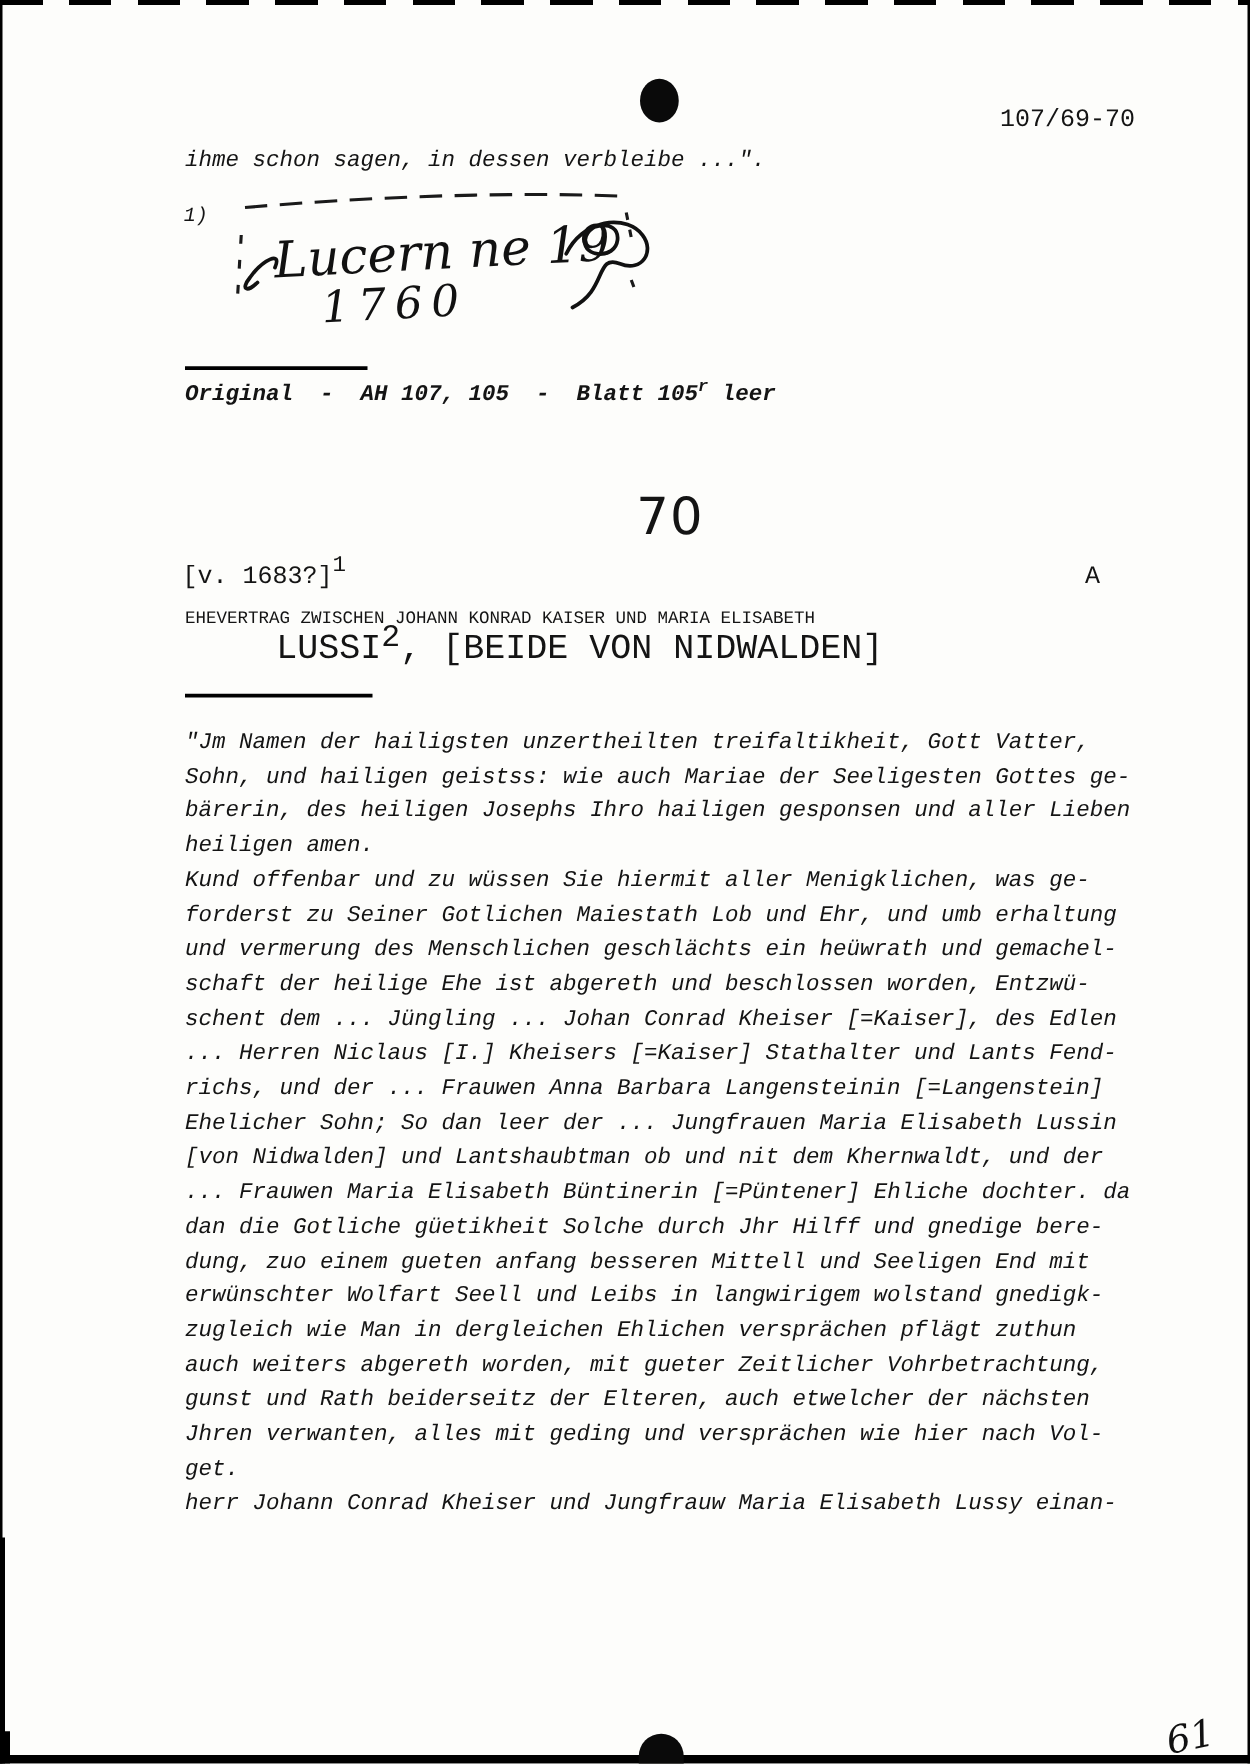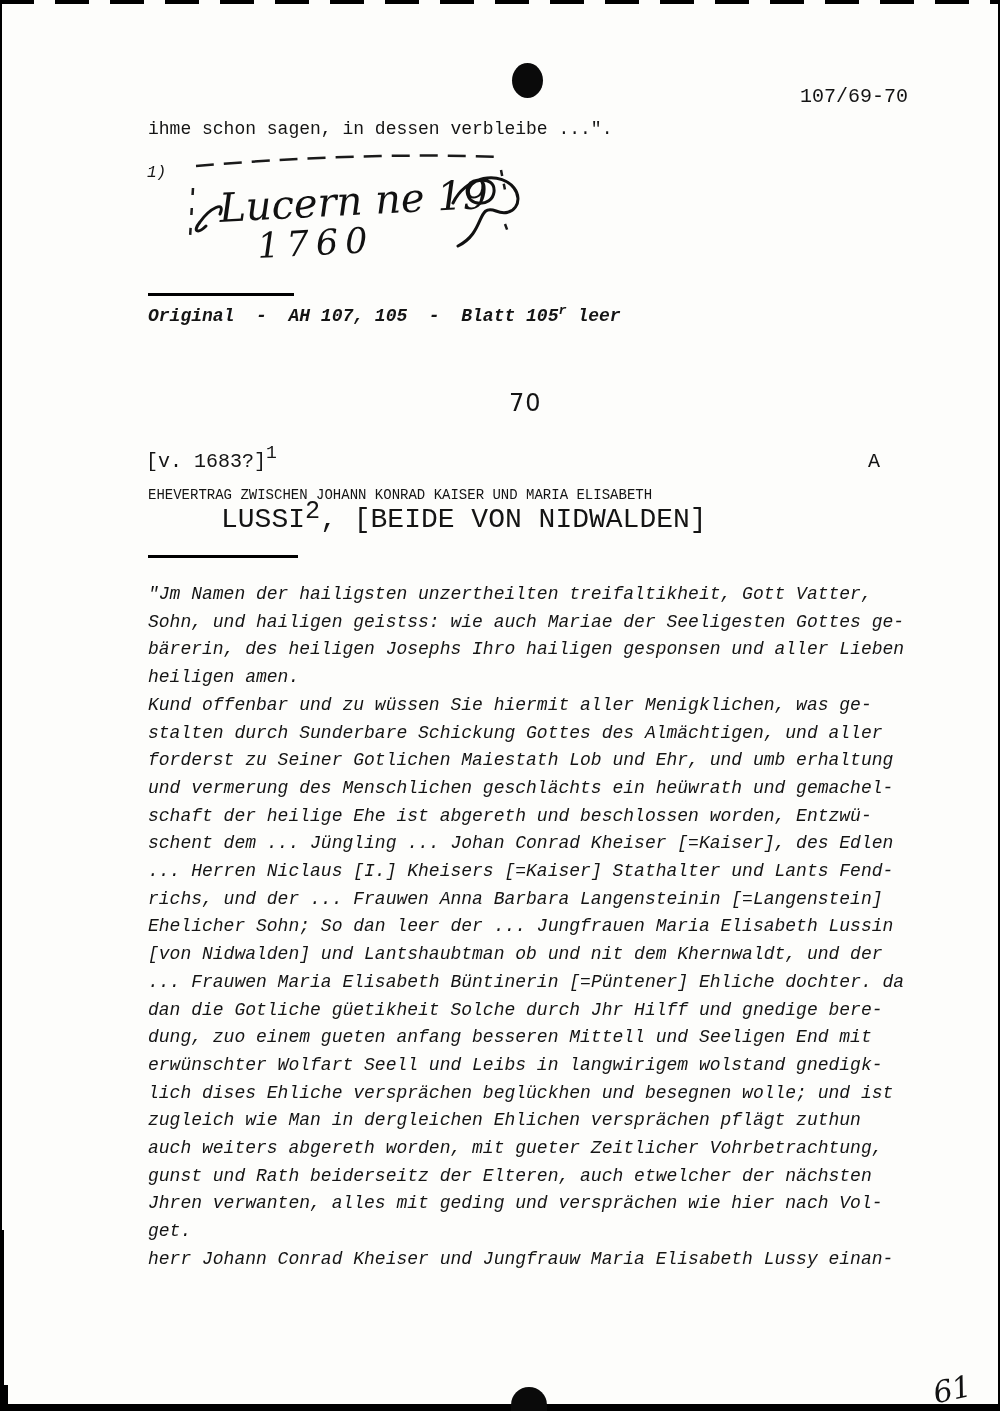--- a/index.html
+++ b/index.html
@@ -17,33 +17,33 @@
     background:repeating-linear-gradient(90deg,#000 0 34px,transparent 34px 55px);}
   .edge-left{position:absolute;top:0;bottom:0;left:0;width:2px;background:#000;}
   .edge-left-mid{position:absolute;top:1230px;bottom:0;left:0;width:4px;background:#000;}
   .edge-left-low{position:absolute;top:1385px;bottom:0;left:0;width:8px;background:#000;}
   .edge-right{position:absolute;top:0;bottom:0;right:0;width:2px;background:#000;}
   .edge-bottom{position:absolute;left:0;right:0;bottom:0;height:7px;background:#000;}
   .hole-top{position:absolute;left:512px;top:63px;width:31px;height:35px;border-radius:50%;background:#0a0a0a;}
   .hole-bottom{position:absolute;left:511px;top:1387px;width:36px;height:30px;border-radius:18px 18px 0 0;background:#0a0a0a;}
 
   .ref{position:absolute;left:800px;top:85px;font-size:20px;font-weight:400;letter-spacing:0;white-space:pre;}
-  .quote{position:absolute;left:148px;top:119px;font-size:18px;white-space:pre;}
+  .quote{position:absolute;left:148px;top:119px;font-size:18px;font-style:italic;white-space:pre;}
   .fnmark{position:absolute;left:147px;top:164px;font-size:16px;font-style:italic;}
 
   .sig{position:absolute;left:150px;top:148px;width:430px;height:128px;}
   .sig .dash{stroke:#1a1a1a;stroke-width:2.5;fill:none;}
   .sig .ink{stroke:#111;fill:none;stroke-width:3;stroke-linecap:round;}
   .sig text{fill:#111;stroke:none;font-family:"DejaVu Serif", serif;font-style:italic;}
 
   .rule1{position:absolute;left:148px;top:293px;width:146px;height:3px;background:#000;}
   .source{position:absolute;left:148px;top:306px;font-size:18px;font-weight:700;white-space:pre;font-style:italic;}
   .sup-r{font-size:0.75em;position:relative;top:-7px;font-weight:700;}
 
-  .pageno{position:absolute;left:509px;top:389px;font-family:"DejaVu Sans", sans-serif;font-size:24px;letter-spacing:1px;}
+  .pageno{position:absolute;left:509px;top:389px;font-family:"DejaVu Sans", sans-serif;font-size:41px;letter-spacing:1px;}
   .daterow-left{position:absolute;left:146px;top:450px;font-size:20px;white-space:pre;}
   .series-a{position:absolute;left:868px;top:450px;font-size:20px;}
   .sup-big{font-size:0.9em;position:relative;top:-9px;}
 
   .title1{position:absolute;left:148px;top:487px;font-size:14px;white-space:pre;}
   .title2{position:absolute;left:221px;top:504px;font-size:28px;white-space:pre;}
   .rule2{position:absolute;left:148px;top:555px;width:150px;height:3px;background:#000;}
 
   .body{position:absolute;left:148px;top:581px;width:800px;font-size:18px;line-height:27.7px;font-style:italic;}
   .body div{white-space:pre;}
@@ -92,34 +92,32 @@
   <div class="title1">EHEVERTRAG ZWISCHEN JOHANN KONRAD KAISER UND MARIA ELISABETH</div>
   <div class="title2"><span>LUSSI</span><span class="sup-big">2</span><span>, [BEIDE VON NIDWALDEN]</span></div>
   <div class="rule2"></div>
 
   <div class="body">
       <div><span>"Jm Namen der hailigsten unzertheilten treifaltikheit, Gott Vatter,</span></div>
       <div><span>Sohn, und hailigen geistss: wie auch </span><span class="bold">Mariae</span><span> der Seeligesten Gottes ge-</span></div>
       <div><span>bärerin, des heiligen </span><span class="bold">Josephs</span><span> Ihro hailigen gesponsen und aller Lieben</span></div>
       <div><span>heiligen amen.</span></div>
       <div><span>Kund offenbar und zu wüssen Sie hiermit aller Menigklichen, was ge-</span></div>
-      <div><span>stalten durch Sunderbare Schickung Gottes des Almächtigen, und aller</span></div>
       <div><span>forderst zu Seiner Gotlichen Maiestath Lob und Ehr, und umb erhaltung</span></div>
       <div><span>und vermerung des Menschlichen geschlächts ein heüwrath und gemachel-</span></div>
       <div><span>schaft der heilige Ehe ist abgereth und beschlossen worden, Entzwü-</span></div>
       <div><span>schent dem ... Jüngling ... Johan Conrad Kheiser [=Kaiser], des Edlen</span></div>
       <div><span>... Herren Niclaus [I.] Kheisers [=</span><span class="bold">Kaiser</span><span>] Stathalter und Lants Fend-</span></div>
       <div><span>richs, und der ... Frauwen Anna Barbara Langensteinin [=</span><span class="bold">Langenstein</span><span>]</span></div>
       <div><span>Ehelicher Sohn; So dan leer der ... Jungfrauen Maria Elisabeth Lussin</span></div>
       <div><span>[von Nidwalden] und Lantshaubtman ob und nit dem Khernwaldt, und der</span></div>
       <div><span>... Frauwen Maria Elisabeth Büntinerin [=</span><span class="bold">Püntener</span><span>] Ehliche dochter. da</span></div>
       <div><span>dan die Gotliche güetikheit Solche durch Jhr Hilff und gnedige bere-</span></div>
       <div><span>dung, zuo einem gueten anfang besseren Mittell und Seeligen End mit</span></div>
       <div><span>erwünschter Wolfart Seell und Leibs in langwirigem wolstand gnedigk-</span></div>
-      <div><span>lich dises Ehliche versprächen beglückhen und besegnen wolle; und ist</span></div>
       <div><span>zugleich wie Man in dergleichen Ehlichen versprächen pflägt zuthun</span></div>
       <div><span>auch weiters abgereth worden, mit gueter Zeitlicher Vohrbetrachtung,</span></div>
       <div><span>gunst und Rath beiderseitz der Elteren, auch etwelcher der nächsten</span></div>
       <div><span>Jhren verwanten, alles mit geding und versprächen wie hier nach Vol-</span></div>
       <div><span>get.</span></div>
       <div><span>herr Johann Conrad Kheiser und Jungfrauw Maria Elisabeth Lussy einan-</span></div>
     </div>
 
   <svg class="folio" viewBox="0 0 70 44">
     <text x="8" y="32" transform="rotate(-12 35 22)">61</text>

